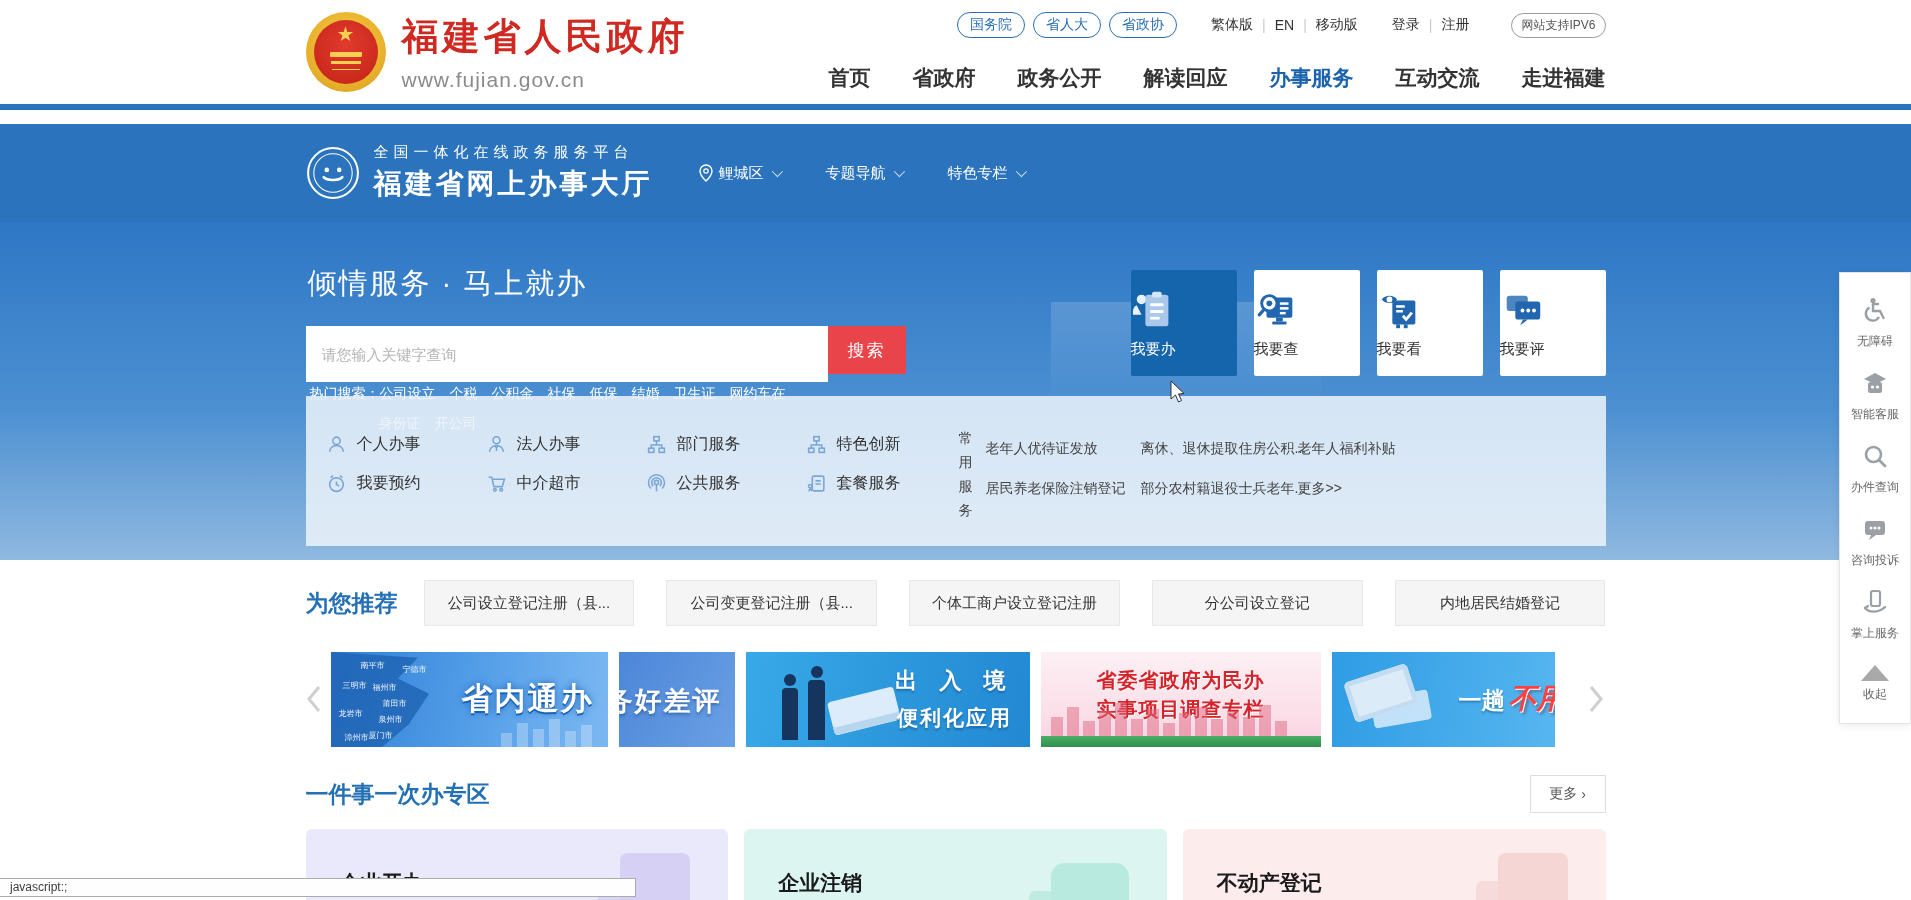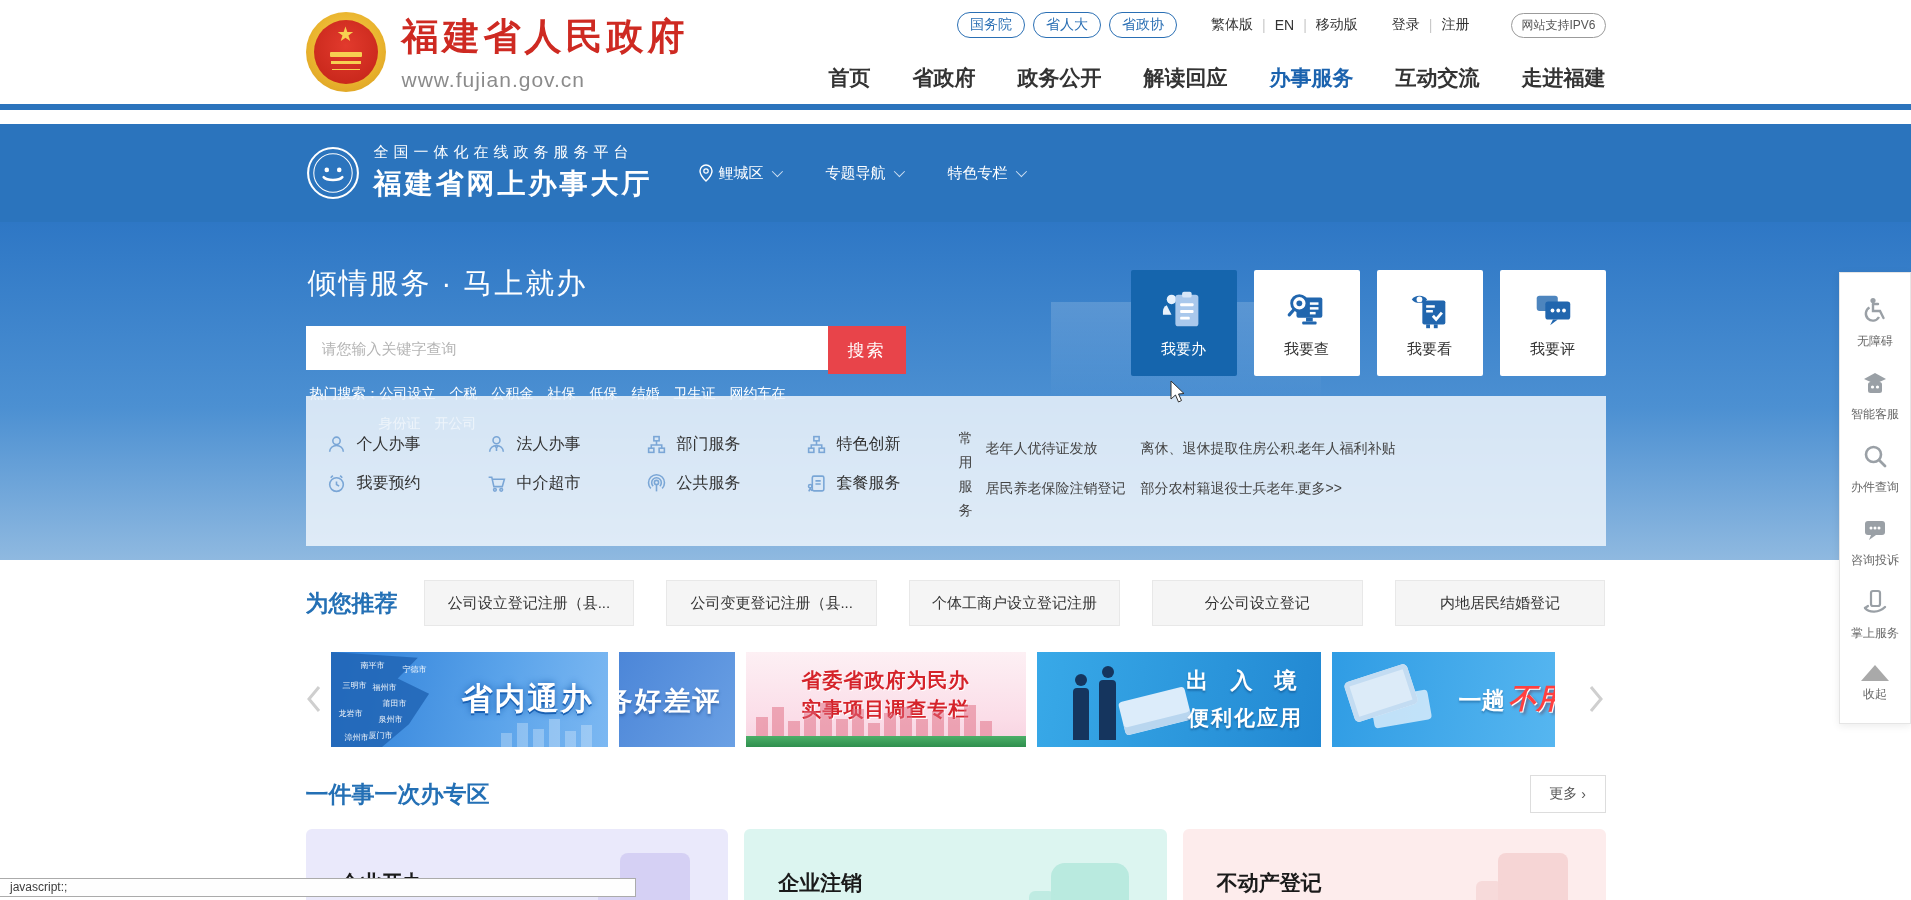--- a/index.html
+++ b/index.html
@@ -47,21 +47,21 @@
   .plat-right { display: flex; align-items: center; margin-left: 46px; gap: 46px; }
   .plat-item { display: flex; align-items: center; color: #fff; font-size: 15px; gap: 6px; cursor: pointer; white-space: nowrap; }
   .caret { display: inline-block; width: 8px; height: 8px; border-right: 1.5px solid #cfe0f2;
     border-bottom: 1.5px solid #cfe0f2; transform: rotate(45deg) translateY(-2px); margin-left: 2px; }
 
   
   .hero { height: 338px; background: linear-gradient(180deg, #2e77c5 0%, #4c90d2 55%, #8fb9e0 100%); }
   .hero .container { height: 100%; }
   .slogan { position: absolute; left: 2px; top: 42px; color: #fff; font-size: 29px; letter-spacing: 2px; }
   .search-row { position: absolute; left: 0; top: 104px; display: flex; }
-  .search-input { width: 522px; height: 44px; border: none; outline: none; padding: 0 16px;
+  .search-input { width: 522px; height: 56px; border: none; outline: none; padding: 0 16px;
     font-size: 15px; color: #333; background: #fff; }
   .search-input::placeholder { color: #b4b4b4; }
   .search-btn { width: 78px; height: 48px; background: #e8444a; color: #fff; border: none;
     font-size: 17px; cursor: pointer; letter-spacing: 2px; }
   .hot-line1 { position: absolute; left: 4px; top: 163px; color: #fff; font-size: 14px; z-index: 1; white-space: nowrap; }
   .hot-line2 { position: absolute; left: 73px; top: 193px; color: #fff; font-size: 14px; z-index: 1; opacity: .9; }
   .glow { position: absolute; left: 745px; top: 80px; width: 270px; height: 96px;
     background: linear-gradient(180deg, rgba(255,255,255,.16), rgba(255,255,255,0)); z-index: 0; }
 
   .panel { position: absolute; left: 0; top: 174px; width: 1300px; height: 150px;
@@ -71,21 +71,21 @@
   .menu-item { display: flex; align-items: center; gap: 10px; font-size: 16px; color: #333; cursor: pointer; }
   .menu-item svg { width: 21px; height: 21px; }
   .vlabel { position: absolute; left: 653px; top: 30px; width: 16px; font-size: 14px;
     color: #444; line-height: 24px; word-break: break-all; }
   .services-grid { position: absolute; left: 680px; top: 44px; display: grid;
     grid-template-columns: 155px 157px auto; row-gap: 22px; font-size: 14px; color: #444; }
   .services-grid span { cursor: pointer; white-space: nowrap; }
 
   .action-cards { position: absolute; right: 0; top: 48px; display: flex; gap: 17px; z-index: 3; }
   .action-card { width: 106px; height: 106px; background: #fff; border-radius: 2px;
-    display: flex; flex-direction: column; align-items: center; justify-content: center; cursor: pointer; }
+    display: flex; flex-direction: column; align-items: flex-start; justify-content: center; cursor: pointer; }
   .action-card svg { width: 46px; height: 46px; }
   .action-card .lbl { font-size: 15px; color: #333; margin-top: 7px; }
   .action-card.active { background: #1565ad; }
   .action-card.active .lbl { color: #fff; }
   .cursor-arrow { position: absolute; left: 862px; top: 158px; z-index: 4; }
 
   
   .content { background: #fff; }
   .rec-row { display: flex; align-items: center; padding-top: 20px; }
   .sec-title { font-size: 23px; font-weight: bold; color: #2470b5; white-space: nowrap; }
@@ -456,20 +456,32 @@
               <i style="height:24px"></i>
               <i style="height:18px"></i>
               <i style="height:28px"></i>
               <i style="height:16px"></i>
               <i style="height:22px"></i>
           </div>
         </div>
 
         <div class="banner b2">
           <div class="title">务好差评</div>
+        </div>
+
+        <div class="banner b3">
+          <div class="head h1"></div>
+            <div class="head h2"></div>
+          <div class="p p1"></div>
+            <div class="p p2"></div>
+          <div class="desk"></div>
+          <div class="txt">
+            <div class="l1">出 入 境</div>
+            <div class="l2">便利化应用</div>
+          </div>
         </div>
 
         <div class="banner b4">
           <div class="txt">
             <div>省委省政府为民办</div>
             <div>实事项目调查专栏</div>
           </div>
           <div class="sky">
             <i style="height:20px"></i>
               <i style="height:30px"></i>
@@ -483,32 +495,20 @@
               <i style="height:30px"></i>
               <i style="height:18px"></i>
               <i style="height:26px"></i>
               <i style="height:20px"></i>
               <i style="height:32px"></i>
               <i style="height:16px"></i>
           </div>
           <div class="green"></div>
         </div>
 
-        <div class="banner b3">
-          <div class="head h1"></div>
-            <div class="head h2"></div>
-          <div class="p p1"></div>
-            <div class="p p2"></div>
-          <div class="desk"></div>
-          <div class="txt">
-            <div class="l1">出 入 境</div>
-            <div class="l2">便利化应用</div>
-          </div>
-        </div>
-
         <div class="banner b5">
           <div class="lap2"></div>
           <div class="lap1"></div>
           <div class="txt">
             <span class="t1">一趟</span><span class="t2">不用</span>
           </div>
         </div>
       </div>
     </div>
 

